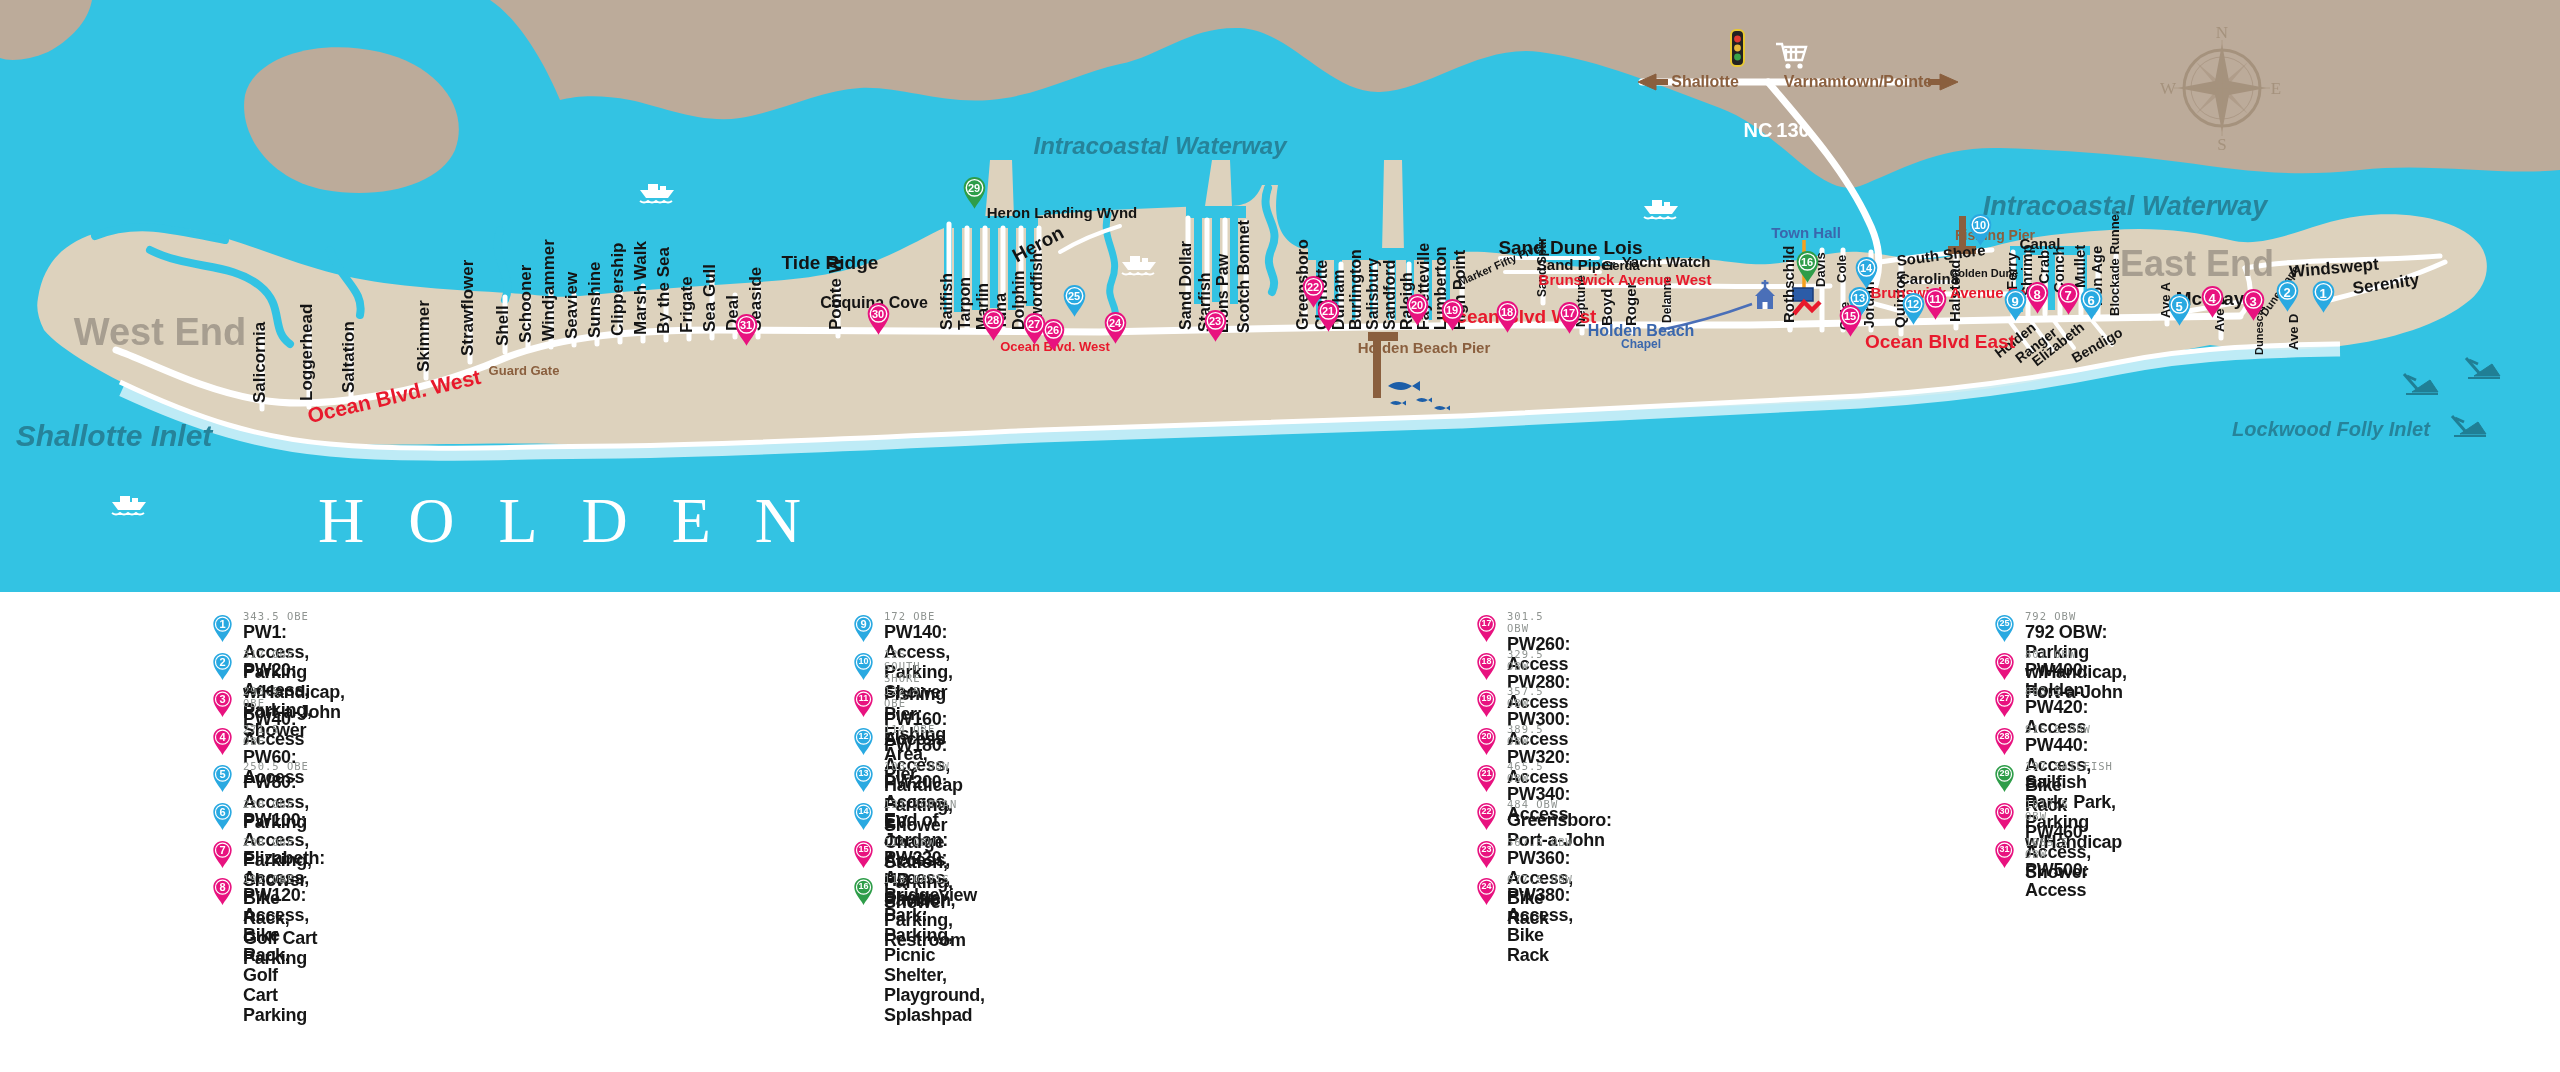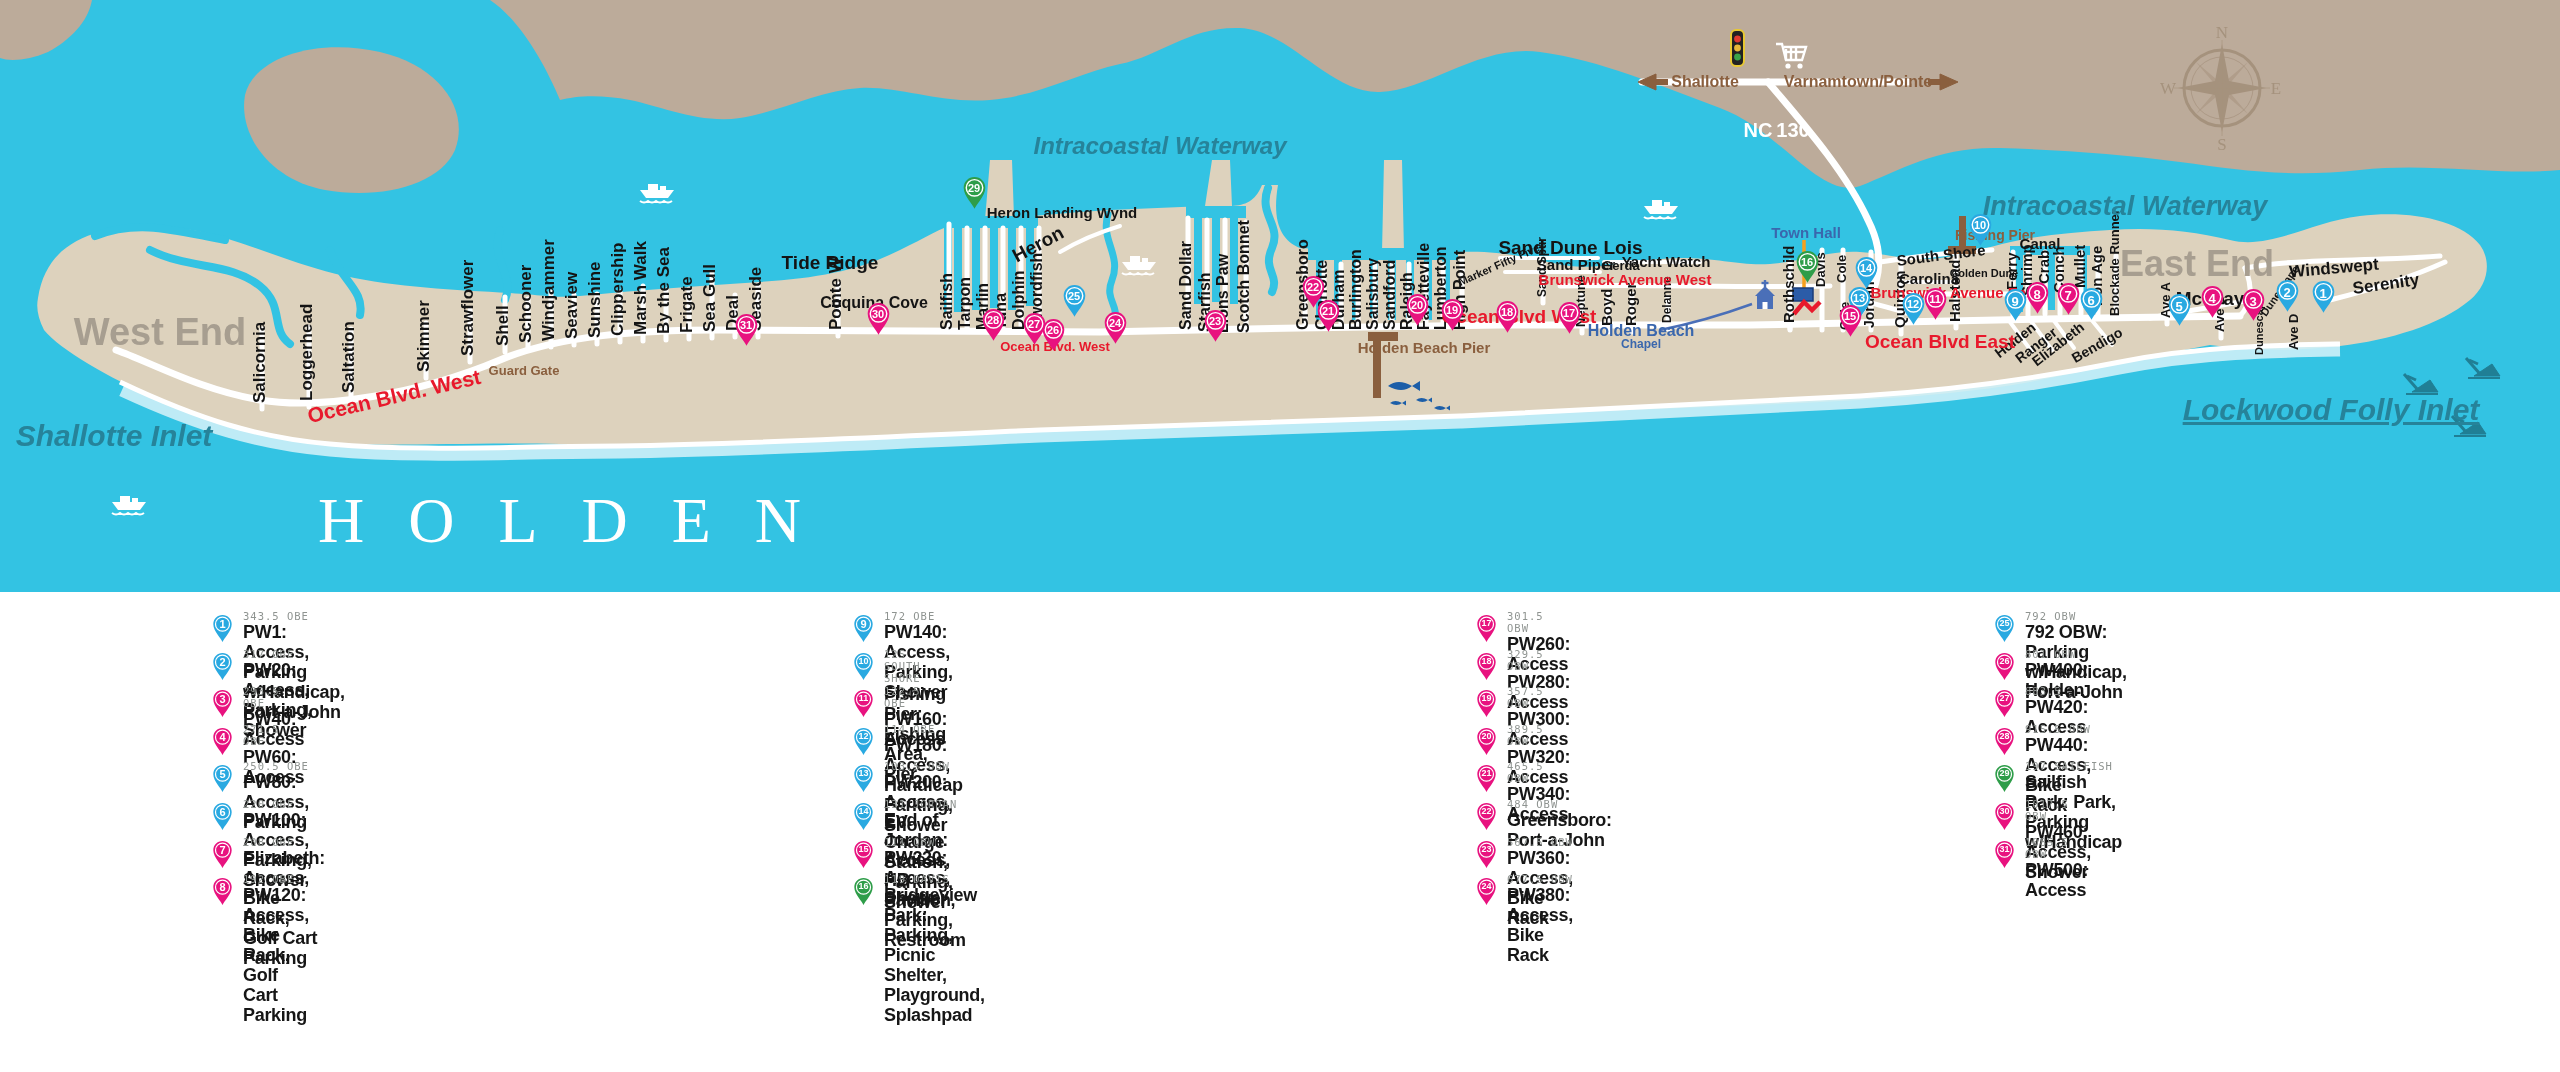--- a/index.html
+++ b/index.html
@@ -393,21 +393,21 @@
         <div class="vlabel" style="left: 2107.94px; top: 316px; font-size: 13px;">Blockade Runner</div>
         <div class="vlabel" style="left: 2158.94px; top: 318px; font-size: 13px;">Ave A</div>
         <div class="vlabel" style="left: 2212.94px; top: 332px; font-size: 13px;">Ave B</div>
         <div class="vlabel" style="left: 2254.18px; top: 355px; font-size: 11px;">Dunescape</div>
         <div class="vlabel" style="left: 2286.94px; top: 350px; font-size: 13px;">Ave D</div>
         <div class="mlabel c-teal" style="left: 1160px; top: 146px; font-size: 24px; transform: translate(-50%, -50%) rotate(0deg);">Intracoastal Waterway</div>
         <div class="mlabel c-teal" style="left: 2125px; top: 206px; font-size: 27px; transform: translate(-50%, -50%) rotate(0deg);">Intracoastal Waterway</div>
         <div class="mlabel c-gray" style="left: 160px; top: 332px; font-size: 38px; transform: translate(-50%, -50%) rotate(0deg);">West End</div>
         <div class="mlabel c-gray" style="left: 2197px; top: 264px; font-size: 36px; transform: translate(-50%, -50%) rotate(0deg);">East End</div>
         <div class="mlabel c-teal" style="left: 114px; top: 436px; font-size: 30px; transform: translate(-50%, -50%) rotate(0deg);">Shallotte Inlet</div>
-        <div class="mlabel c-teal" style="left: 2331px; top: 410px; font-size: 30px; transform: translate(-50%, -50%) rotate(0deg); text-decoration: underline;">Lockwood Folly Inlet</div>
+        <div class="mlabel c-teal" style="left: 2331px; top: 429px; font-size: 20px; transform: translate(-50%, -50%) rotate(0deg);">Lockwood Folly Inlet</div>
         <div class="mlabel c-brown" style="left: 1705px; top: 82px; font-size: 16px; transform: translate(-50%, -50%) rotate(0deg);">Shallotte</div>
         <div class="mlabel c-brown" style="left: 1858px; top: 82px; font-size: 16px; transform: translate(-50%, -50%) rotate(0deg);">Varnamtown/Pointe</div>
         <div class="mlabel c-white" style="left: 1758px; top: 130px; font-size: 20px; transform: translate(-50%, -50%) rotate(0deg);">NC</div>
         <div class="mlabel c-white" style="left: 1793px; top: 130px; font-size: 20px; transform: translate(-50%, -50%) rotate(0deg);">130</div>
         <div class="mlabel c-blue" style="left: 1806px; top: 232px; font-size: 15px; transform: translate(-50%, -50%) rotate(0deg);">Town Hall</div>
         <div class="mlabel c-blue" style="left: 1641px; top: 331px; font-size: 16px; transform: translate(-50%, -50%) rotate(0deg);">Holden Beach</div>
         <div class="mlabel c-blue" style="left: 1641px; top: 344px; font-size: 12px; transform: translate(-50%, -50%) rotate(0deg);">Chapel</div>
         <div class="mlabel c-brown" style="left: 524px; top: 370px; font-size: 13px; transform: translate(-50%, -50%) rotate(0deg);">Guard Gate</div>
         <div class="mlabel c-brown" style="left: 1424px; top: 347px; font-size: 15px; transform: translate(-50%, -50%) rotate(0deg);">Holden Beach Pier</div>
         <div class="mlabel c-brown" style="left: 1995px; top: 235px; font-size: 14px; transform: translate(-50%, -50%) rotate(0deg);">Fishing Pier</div>

